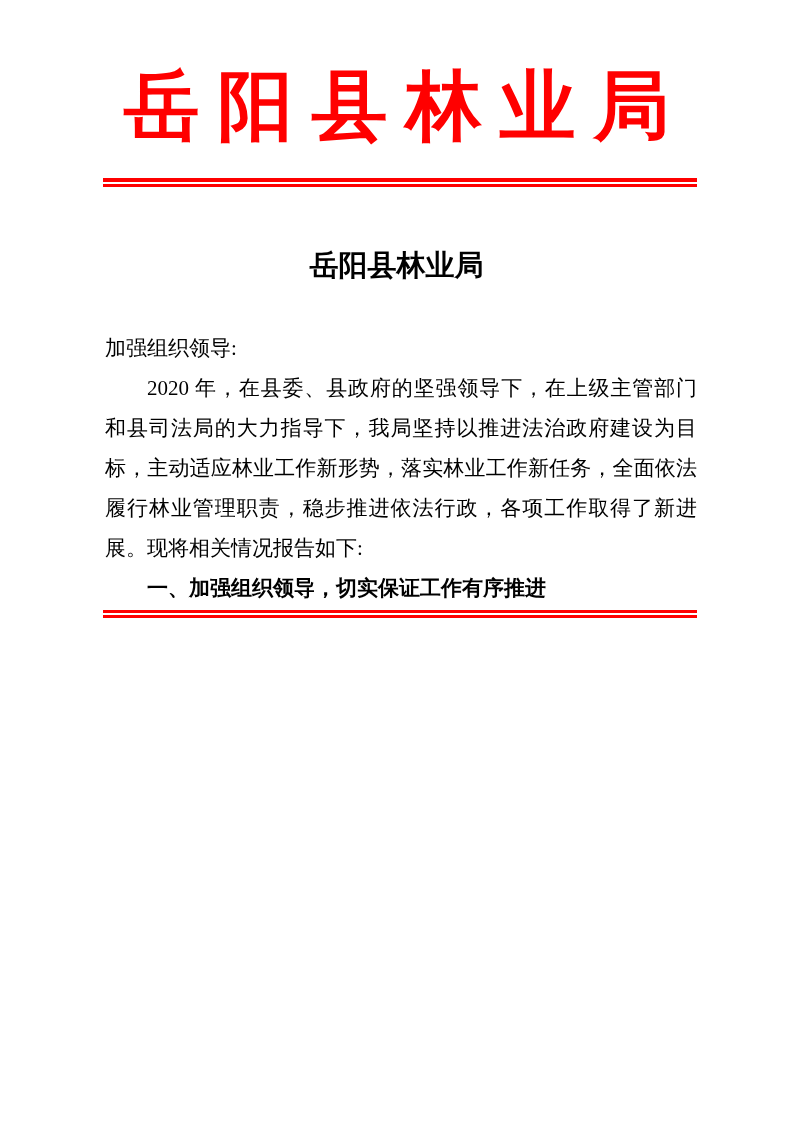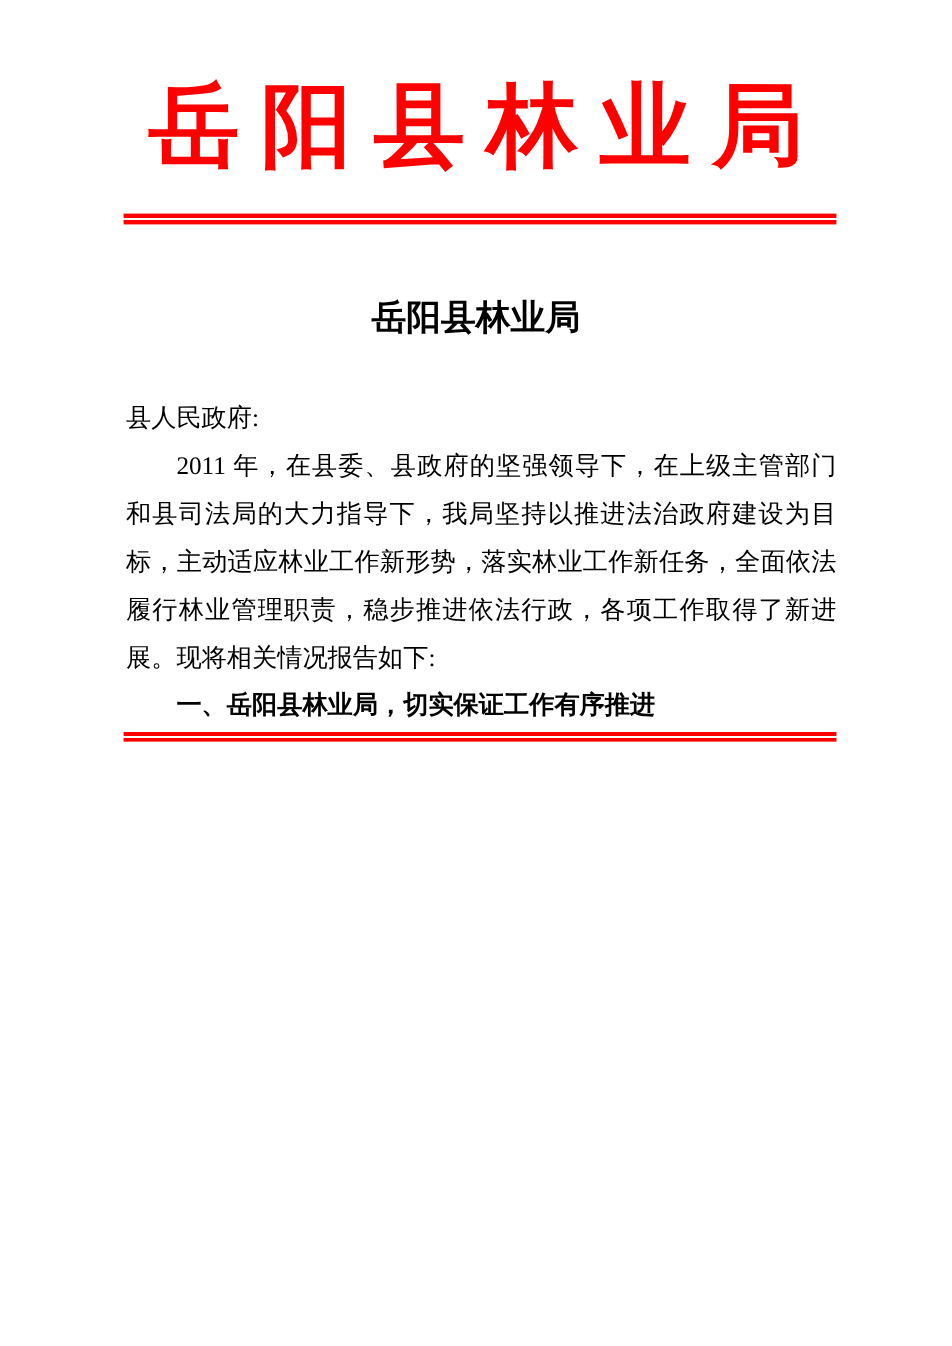--- a/index.html
+++ b/index.html
@@ -83,23 +83,23 @@
 
   <div class="letterhead">岳阳县林业局</div>
 
   <div class="red-rule top"></div>
 
   <div class="doc-title">
     <div>岳阳县林业局</div>
   </div>
 
   <div class="body-text">
-    <p class="salutation">县人民政府:</p>
+    <p class="salutation">加强组织领导:</p>
 
-    <p class="para">2011 年，在县委、县政府的坚强领导下，在上级主管部门和县司法局的大力指导下，我局坚持以推进法治政府建设为目标，主动适应林业工作新形势，落实林业工作新任务，全面依法履行林业管理职责，稳步推进依法行政，各项工作取得了新进展。现将相关情况报告如下:</p>
+    <p class="para">2020 年，在县委、县政府的坚强领导下，在上级主管部门和县司法局的大力指导下，我局坚持以推进法治政府建设为目标，主动适应林业工作新形势，落实林业工作新任务，全面依法履行林业管理职责，稳步推进依法行政，各项工作取得了新进展。现将相关情况报告如下:</p>
 
-    <p class="section-heading">一、岳阳县林业局，切实保证工作有序推进</p>
+    <p class="section-heading">一、加强组织领导，切实保证工作有序推进</p>
 
   </div>
 
   <div class="red-rule bottom"></div>
 
 </div>
 
 </body></html>

